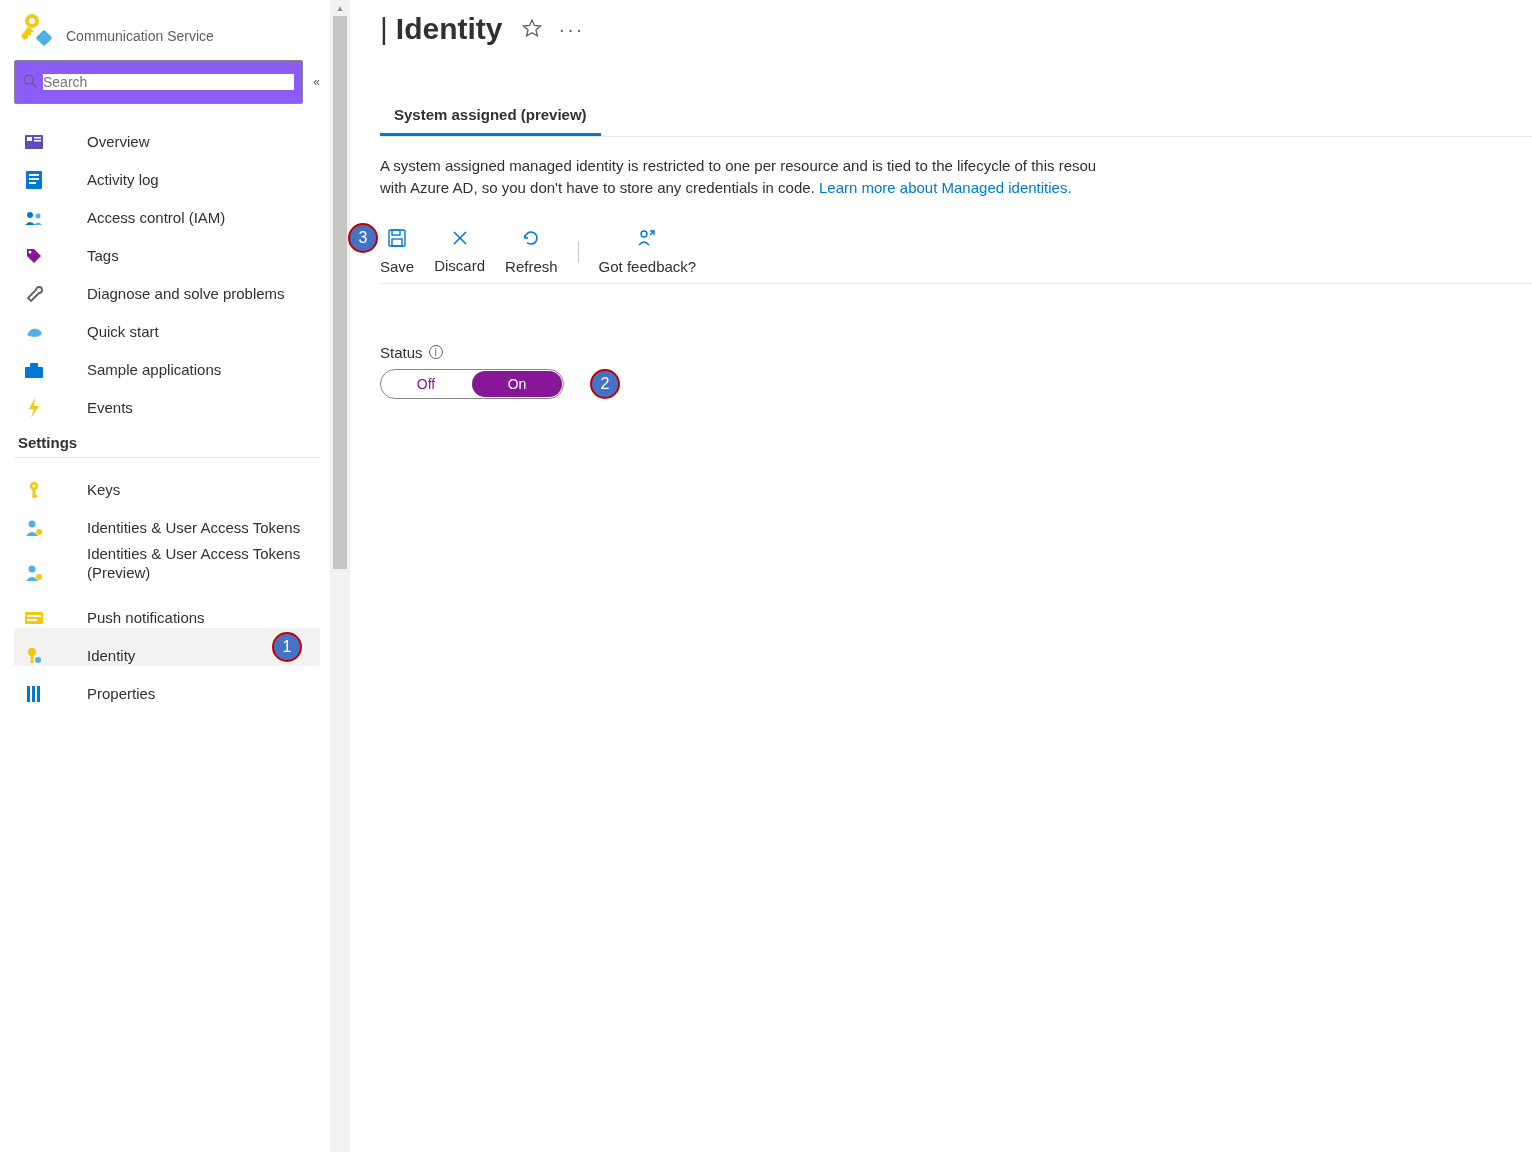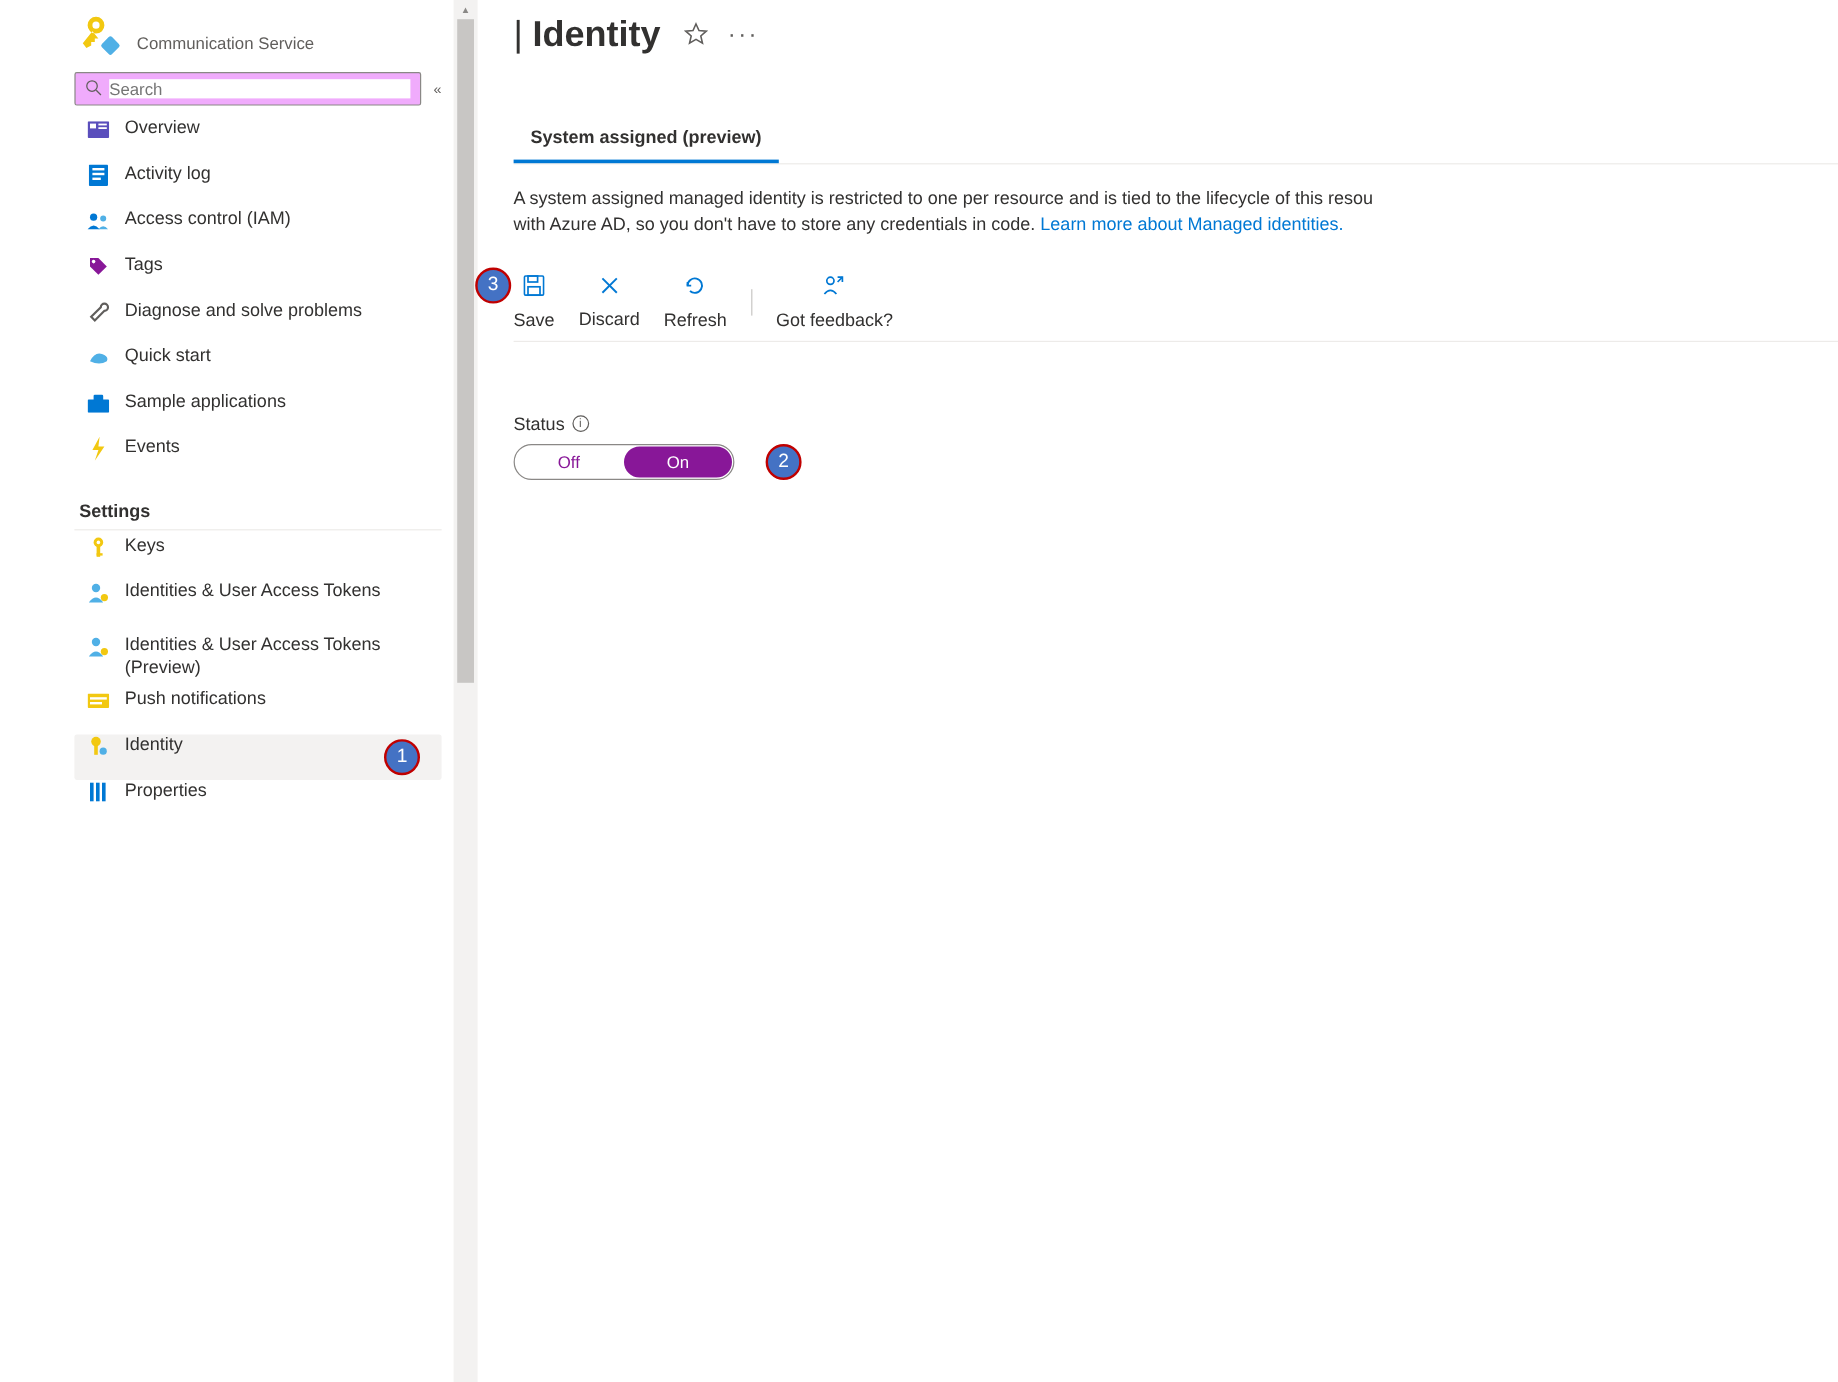--- a/index.html
+++ b/index.html
@@ -16,21 +16,20 @@
       width: 1532px;
       height: 1152px;
       overflow: hidden;
     }
     .sidebar {
       width: 330px;
       padding: 10px 10px 10px 14px;
       display: flex;
       flex-direction: column;
       flex-shrink: 0;
-      margin-left: 48px;
     }
     .sidebar-header {
       display: flex;
       align-items: flex-start;
       margin-bottom: 14px;
       padding-left: 4px;
     }
     .key-icon {
       width: 36px;
       height: 36px;
@@ -46,45 +45,46 @@
       display: flex;
       align-items: center;
       margin-bottom: 10px;
     }
     .search-box {
       flex: 1;
       display: flex;
       align-items: center;
       border: 1px solid #8a8886;
       border-radius: 2px;
-      height: 28px;
+      height: 44px;
       padding: 0 8px;
-      background: #f0abfc;
+      background: #8b5cf6;
     }
     .search-box input {
       border: none;
       outline: none;
       font-size: 14px;
       width: 100%;
       margin-left: 6px;
     }
     .collapse-chevron {
       margin-left: 10px;
       font-size: 12px;
       color: #605e5c;
       cursor: pointer;
     }
     .nav-item {
       display: flex;
-      align-items: flex-start;
+      align-items: flex-end;
       height: 38px;
       padding: 0 10px;
       cursor: pointer;
       border-radius: 2px;
       position: relative;
+      gap: 31px;
     }
     .nav-item.active { background: #f3f2f1; }
     .nav-icon {
       width: 20px;
       height: 20px;
       flex-shrink: 0;
       margin-right: 12px;
       display: flex;
       align-items: center;
       justify-content: center;

